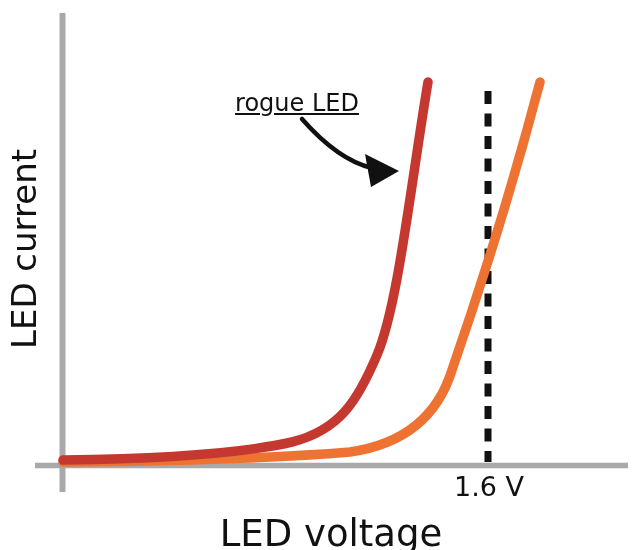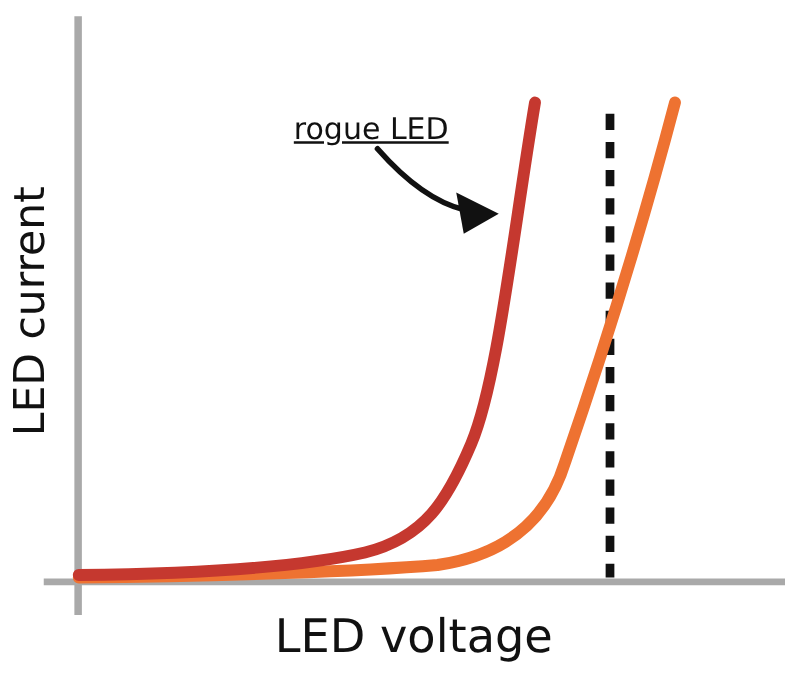--- a/index.html
+++ b/index.html
@@ -29,21 +29,21 @@
     color: #111111;
   }
   .ylabel {
     left: 24px;
     top: 249px;
     font-size: 34px;
     transform: translate(-50%, -50%) rotate(-90deg);
   }
   .xlabel {
     left: 331px;
-    top: 509px;
+    top: 533px;
     font-size: 37px;
   }
   .rogue-label {
     left: 297px;
     top: 103px;
     font-size: 24px;
     text-decoration: underline;
   }
   .vref-label {
     left: 489px;
@@ -72,14 +72,15 @@
 
     <polygon points="399,171 365,154 371,187" fill="#111111"></polygon>
   </svg>
 
   <div class="label ylabel">LED current</div>
 
   <div class="label xlabel">LED voltage</div>
 
   <div class="label rogue-label">rogue LED</div>
 
+  <div class="label vref-label">1.6 V</div>
 
 </div>
 
 </body></html>

